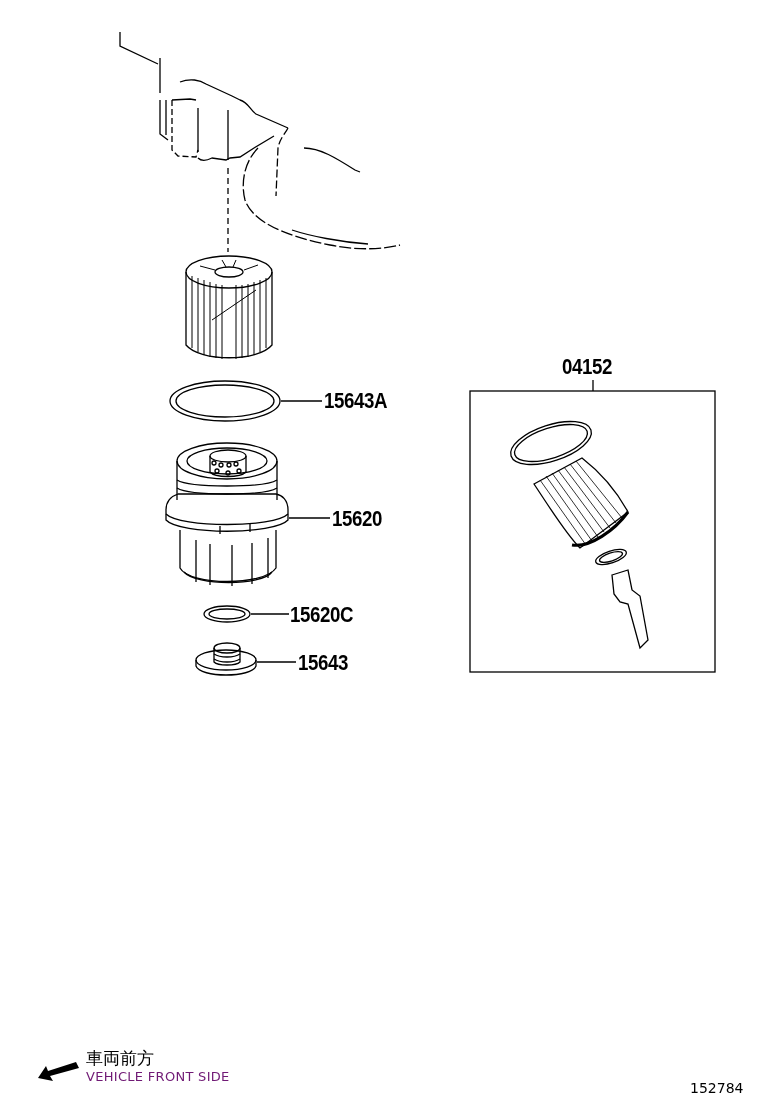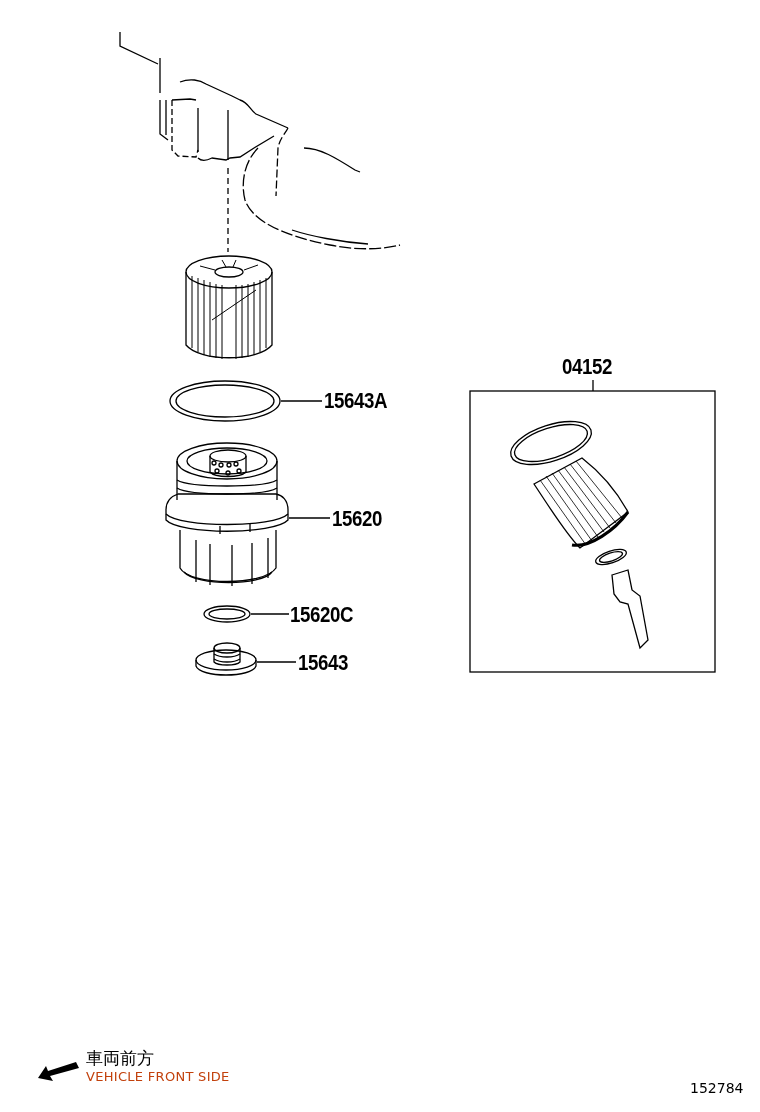--- a/index.html
+++ b/index.html
@@ -1,20 +1,20 @@
 <!DOCTYPE html>
 <html><head>
 <meta charset="utf-8">
 <style>
   html, body { margin:0; padding:0; background:#ffffff; }
   body { width:760px; height:1112px; position:relative; overflow:hidden; font-family:"DejaVu Sans", sans-serif; }
   svg.diagram { position:absolute; left:0; top:0; }
   .part-label { position:absolute; font-family:"Liberation Sans Narrow","Liberation Sans", sans-serif; font-weight:bold; font-size:22px; color:#000; letter-spacing:-0.5px; transform:scaleX(0.85); transform-origin:left center; }
   .front-jp { position:absolute; left:86px; top:1047px; font-size:17px; color:#000; }
-  .front-en { position:absolute; left:86px; top:1069px; font-size:13px; color:#c2410c; letter-spacing:0.3px; }
+  .front-en { position:absolute; left:86px; top:1069px; font-size:13px; color:#701a75; letter-spacing:0.3px; }
   .illus-id { position:absolute; left:690px; top:1080px; font-size:14px; color:#000; }
 </style>
 </head>
 <body>
 
 <svg class="diagram" width="760" height="1112" viewBox="0 0 760 1112" fill="none" stroke="#000" stroke-width="1.3">
 
   <g>
     <path d="M120 32 L120 46 L158 64"></path>
     <path d="M160 58 L160 93"></path>

